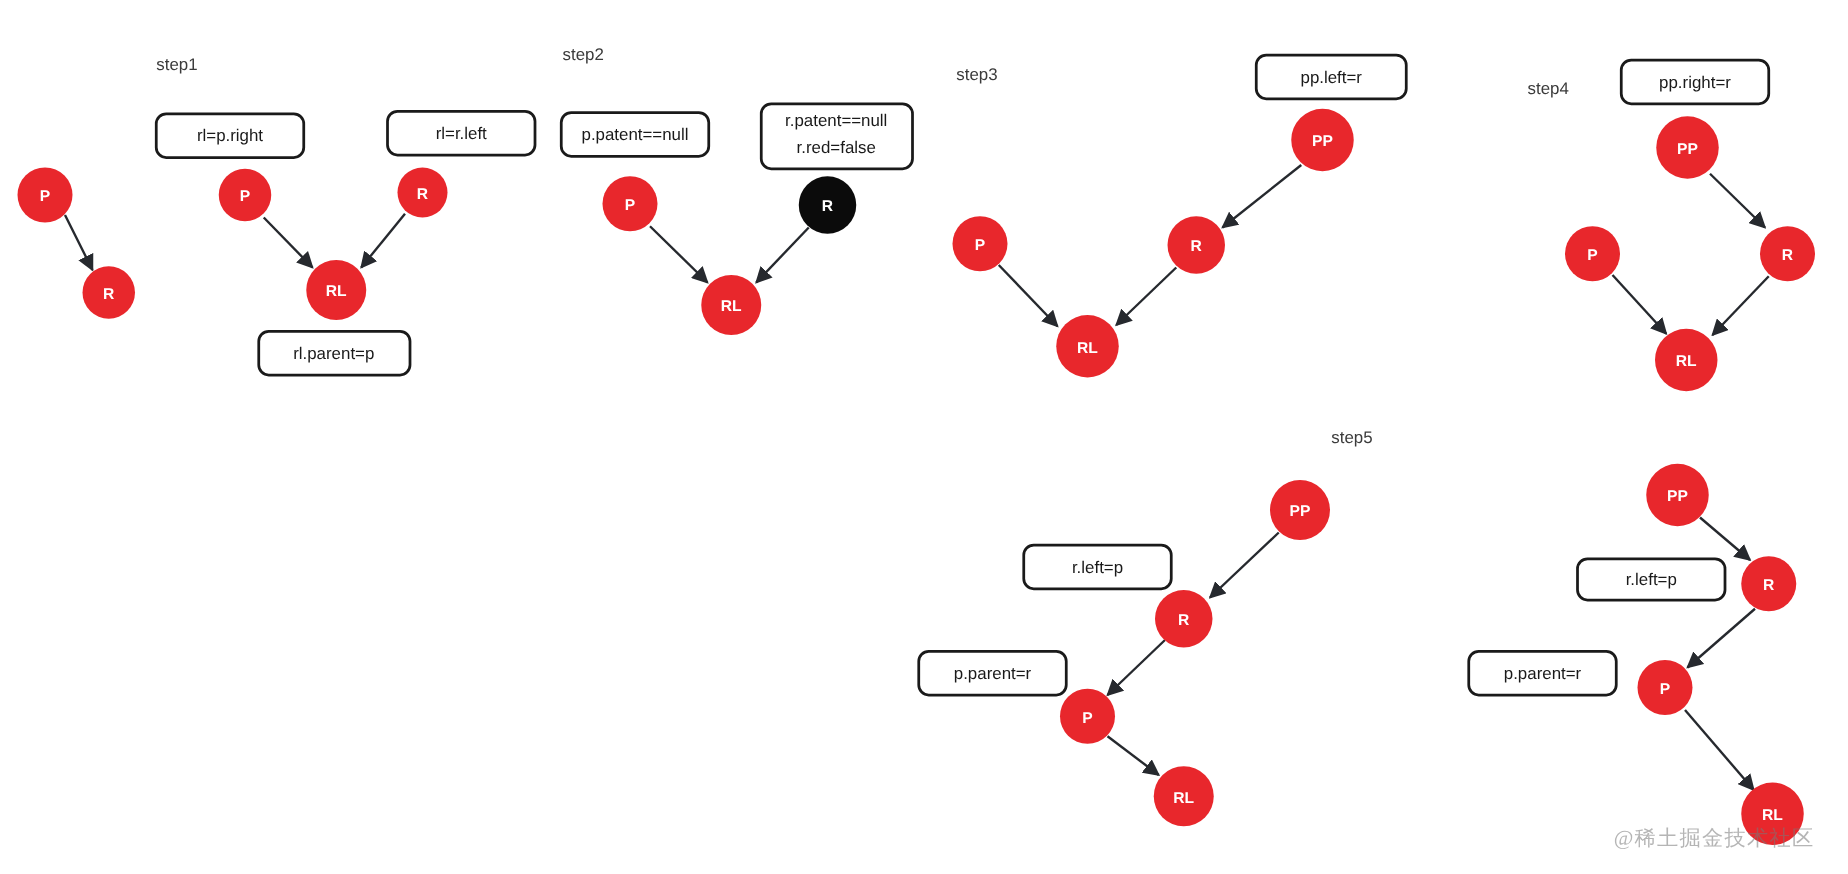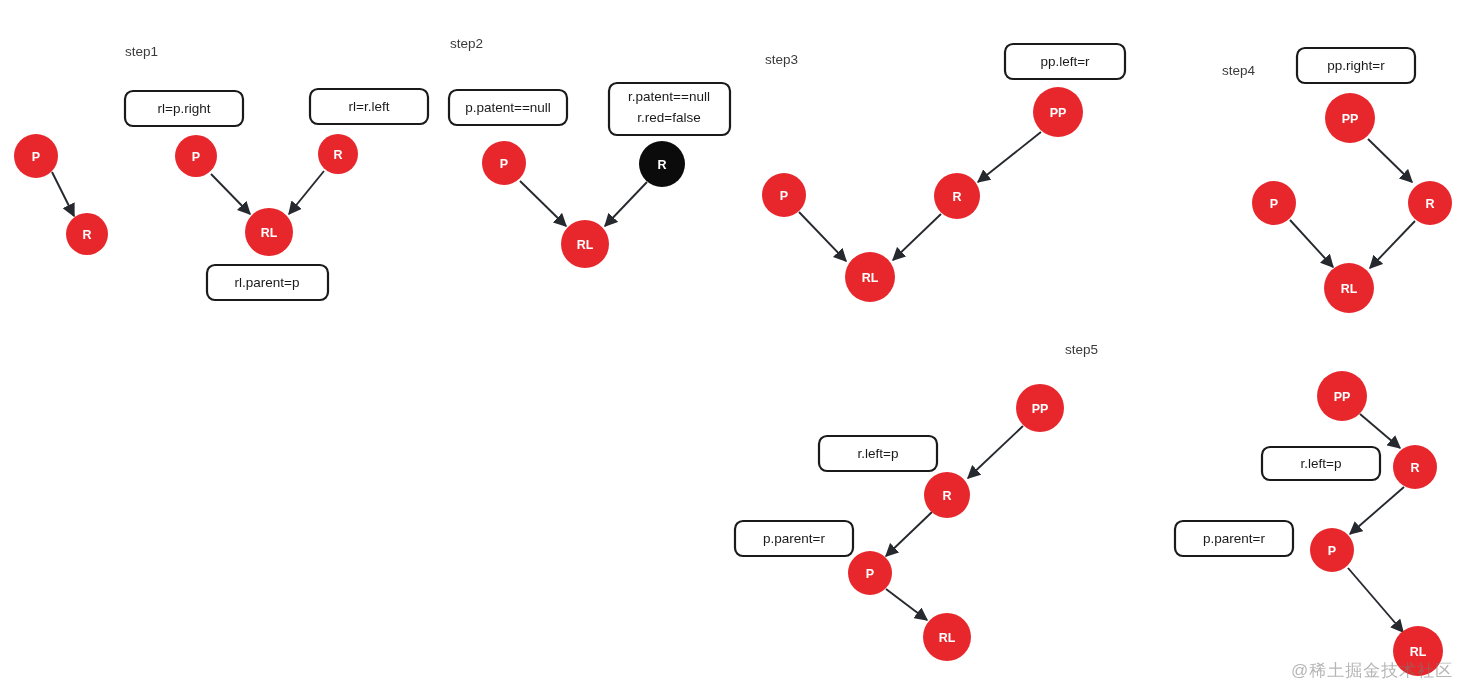--- a/index.html
+++ b/index.html
@@ -52,21 +52,21 @@
   circle.node-black {
     fill: #0b0b0b;
   }
   line.edge, path.edge {
     stroke: #26292e;
     stroke-width: 1.9;
     fill: none;
   }
   .watermark {
     position: absolute;
-    font-family: Liberation Sans, sans-serif;
+    font-family: Liberation Serif, serif;
     font-size: 17px;
     color: rgba(120,120,120,0.55);
     white-space: nowrap;
     letter-spacing: 1px;
   }
 </style>
 </head>
 <body>
 
 <div id="canvas">

